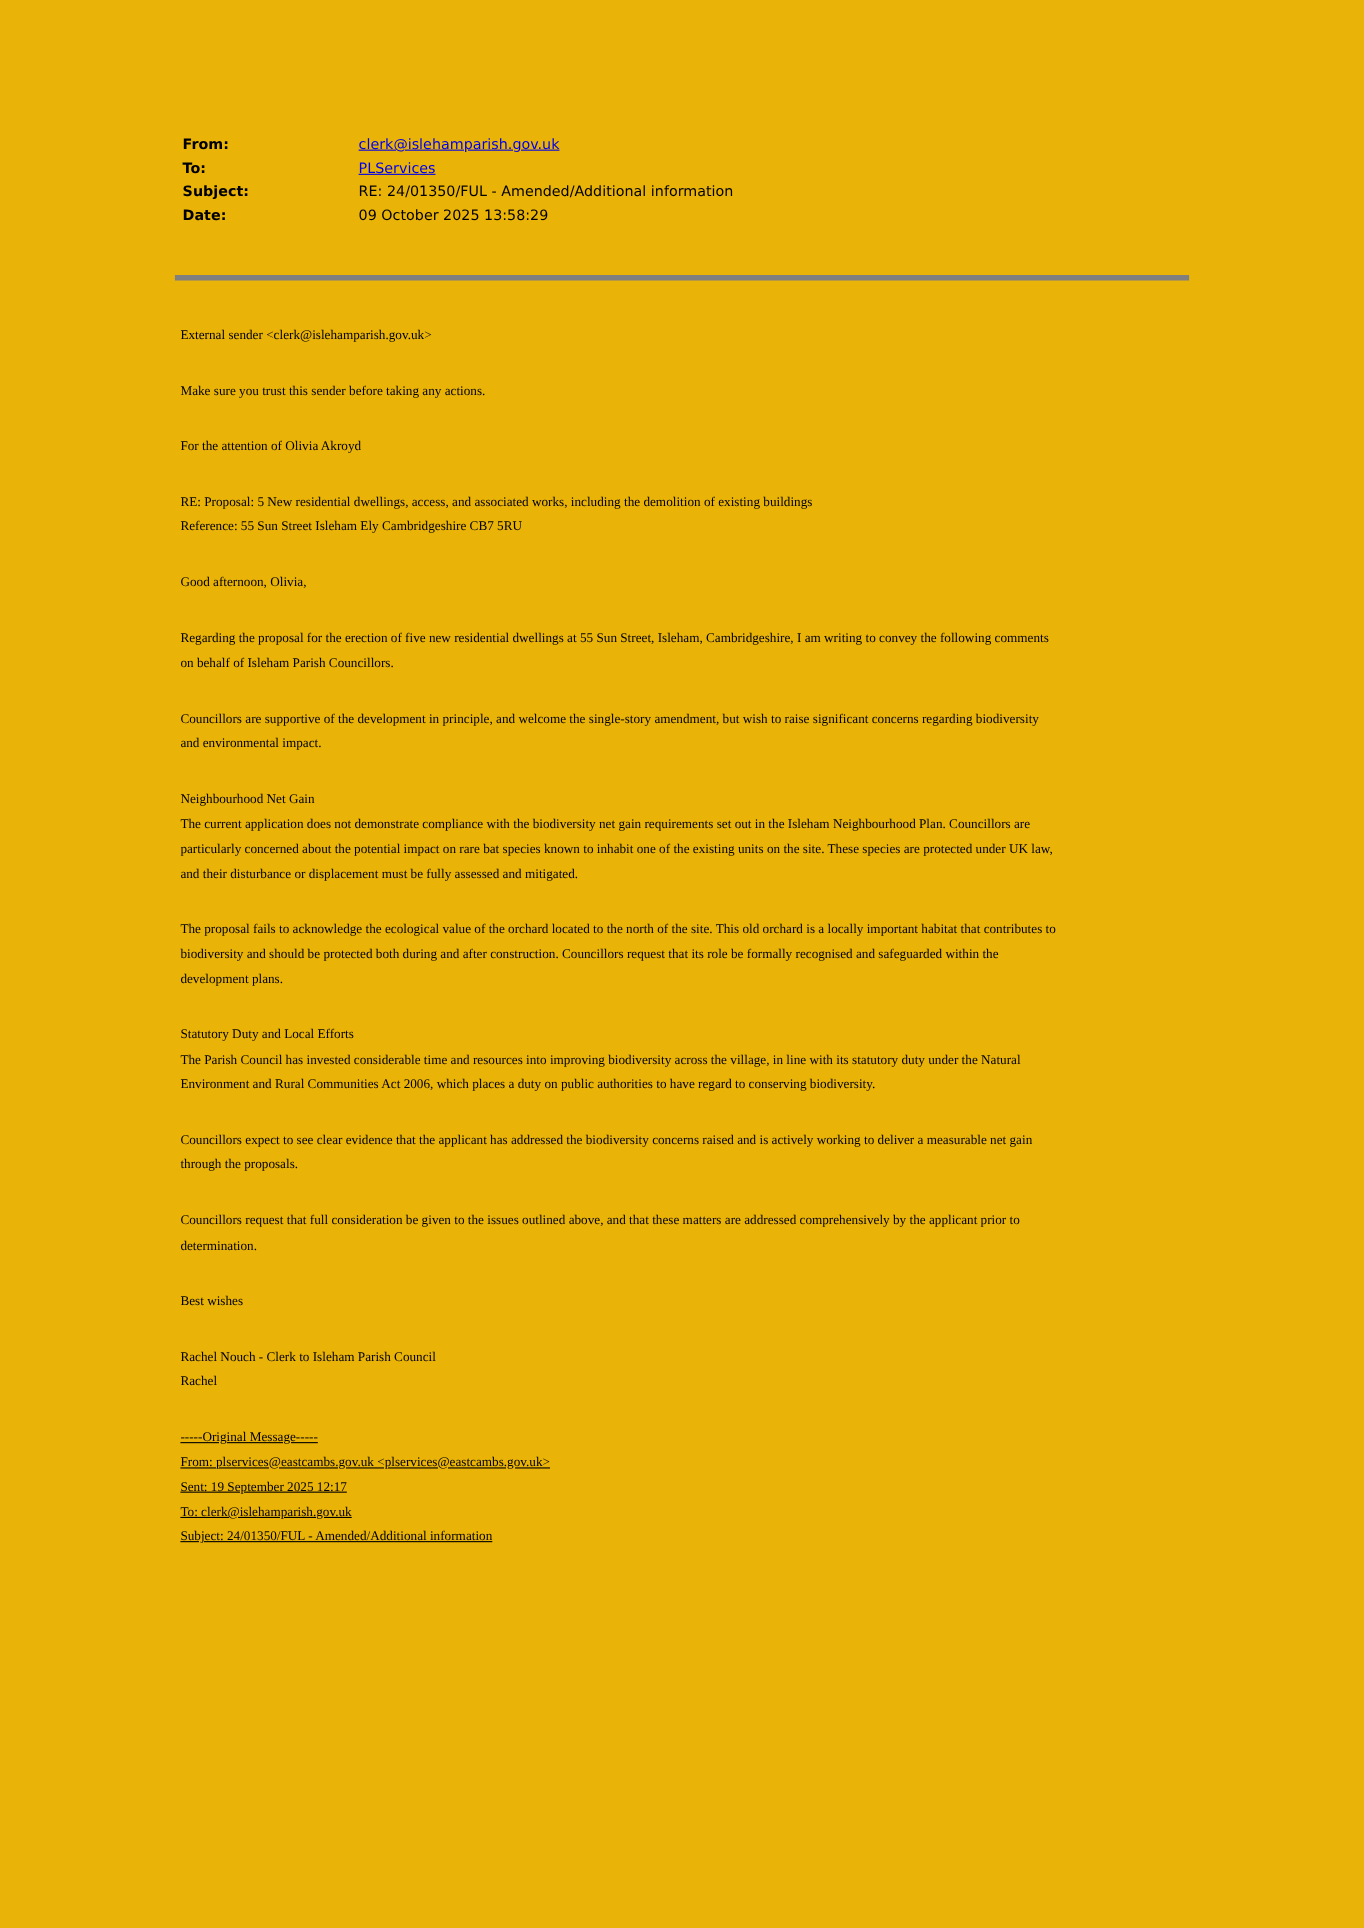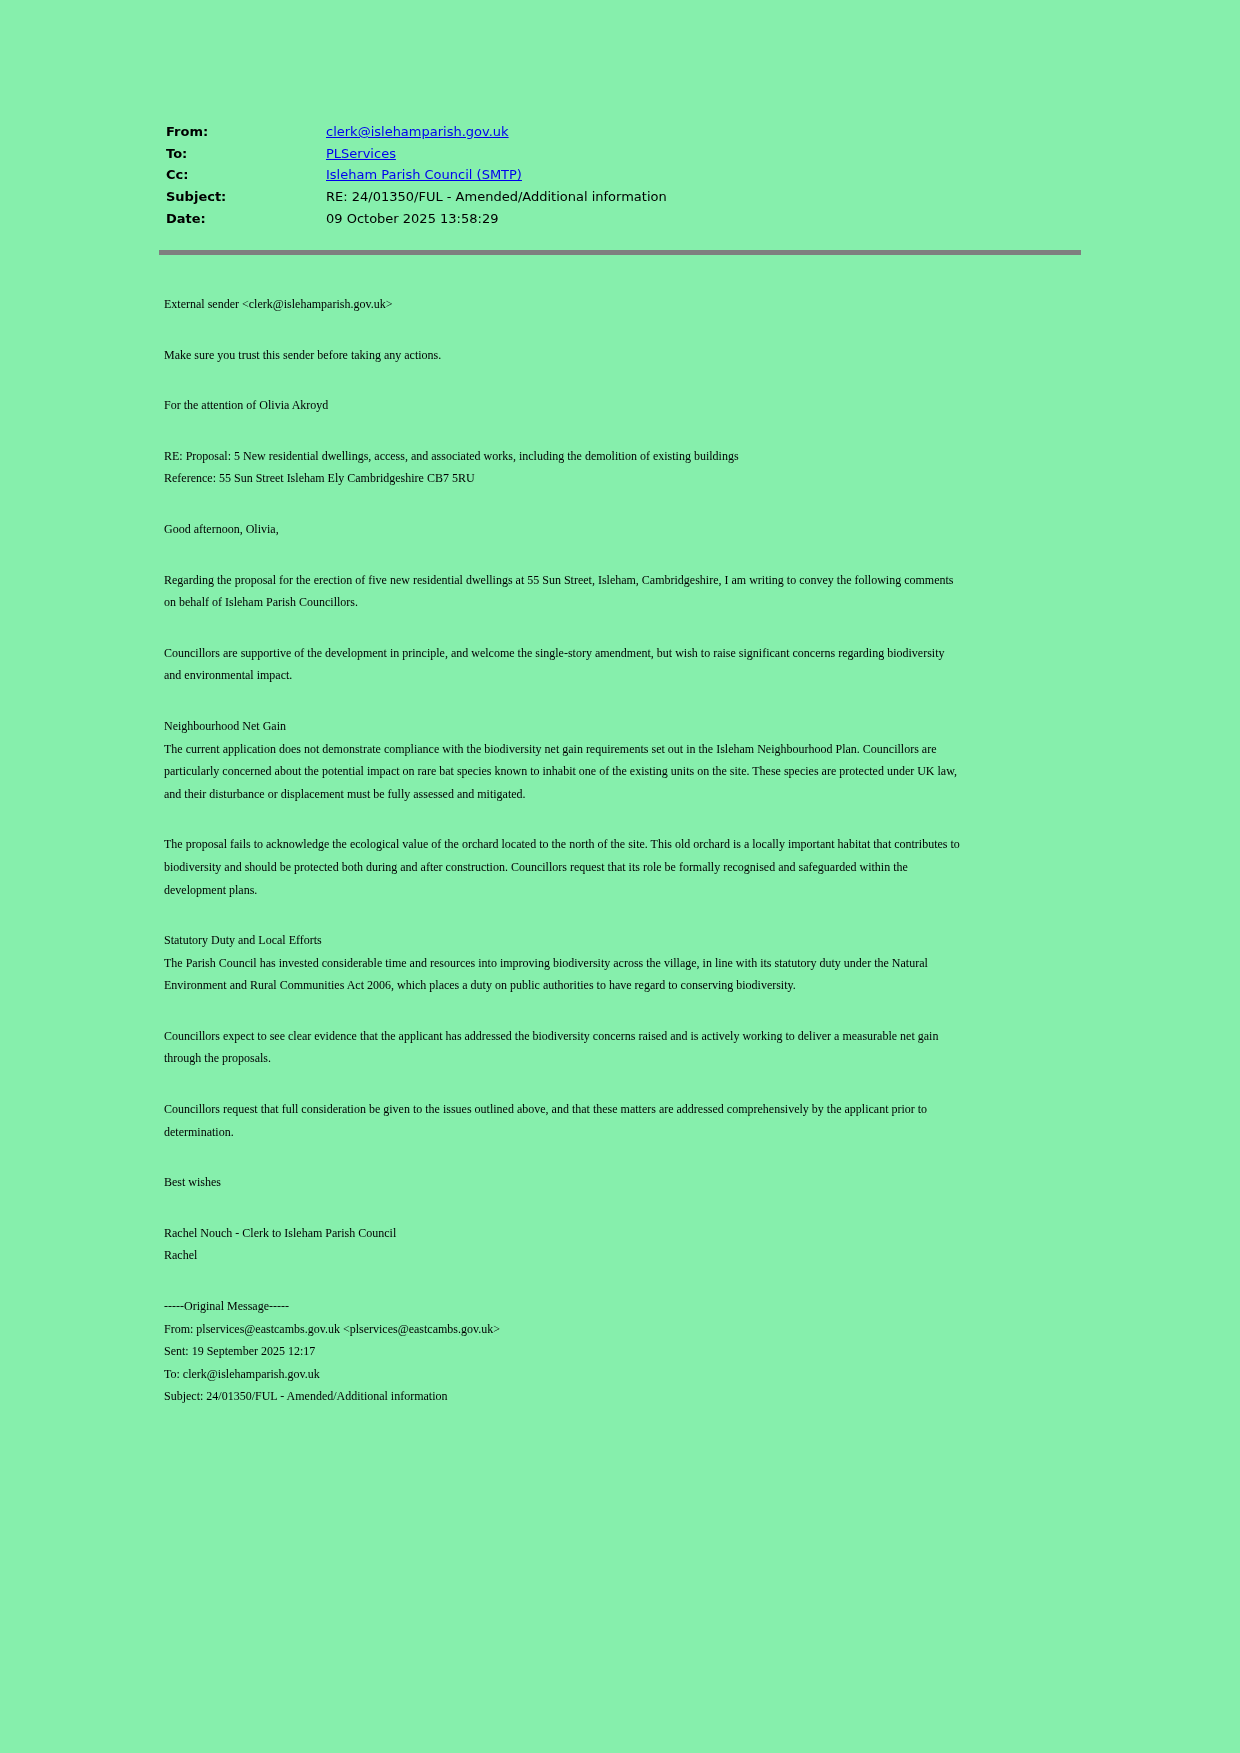--- a/index.html
+++ b/index.html
@@ -5,21 +5,21 @@
   html, body { margin: 0; padding: 0; }
   body {
     background: #ffffff;
     font-family: "Liberation Serif", "DejaVu Serif", serif;
     color: #000000;
   }
   .page {
     position: relative;
     width: 1240px;
     height: 1753px;
-    background: #86efac;
+    background: #eab308;
     overflow: hidden;
   }
   .email-header {
     position: absolute;
     left: 166px;
     top: 121px;
     font-family: "DejaVu Sans", "Liberation Sans", sans-serif;
     font-size: 13px;
     line-height: 21.7px;
   }
@@ -46,37 +46,34 @@
   }
   .email-body {
     position: absolute;
     left: 164px;
     top: 293px;
     width: 800px;
     font-size: 12px;
     line-height: 22.6px;
   }
   .block { margin: 0 0 28px 0; }
-  .block:last-child { margin-bottom: 12px; }
+  .block:last-child { margin-bottom: 12px; text-decoration: underline; }
   .gap-extra { margin-top: 24px; }
 </style>
 </head>
 <body>
 
 <div class="page">
 
   <div class="email-header">
     <div class="hdr-row">
       <span class="hdr-label">From:</span><a class="hdr-link">clerk@islehamparish.gov.uk</a>
     </div>
     <div class="hdr-row">
       <span class="hdr-label">To:</span><a class="hdr-link">PLServices</a>
-    </div>
-    <div class="hdr-row">
-      <span class="hdr-label">Cc:</span><a class="hdr-link">Isleham Parish Council (SMTP)</a>
     </div>
     <div class="hdr-row">
       <span class="hdr-label">Subject:</span><span class="hdr-value">RE: 24/01350/FUL - Amended/Additional information</span>
     </div>
     <div class="hdr-row">
       <span class="hdr-label">Date:</span><span class="hdr-value">09 October 2025 13:58:29</span>
     </div>
   </div>
 
   <div class="divider"></div>

